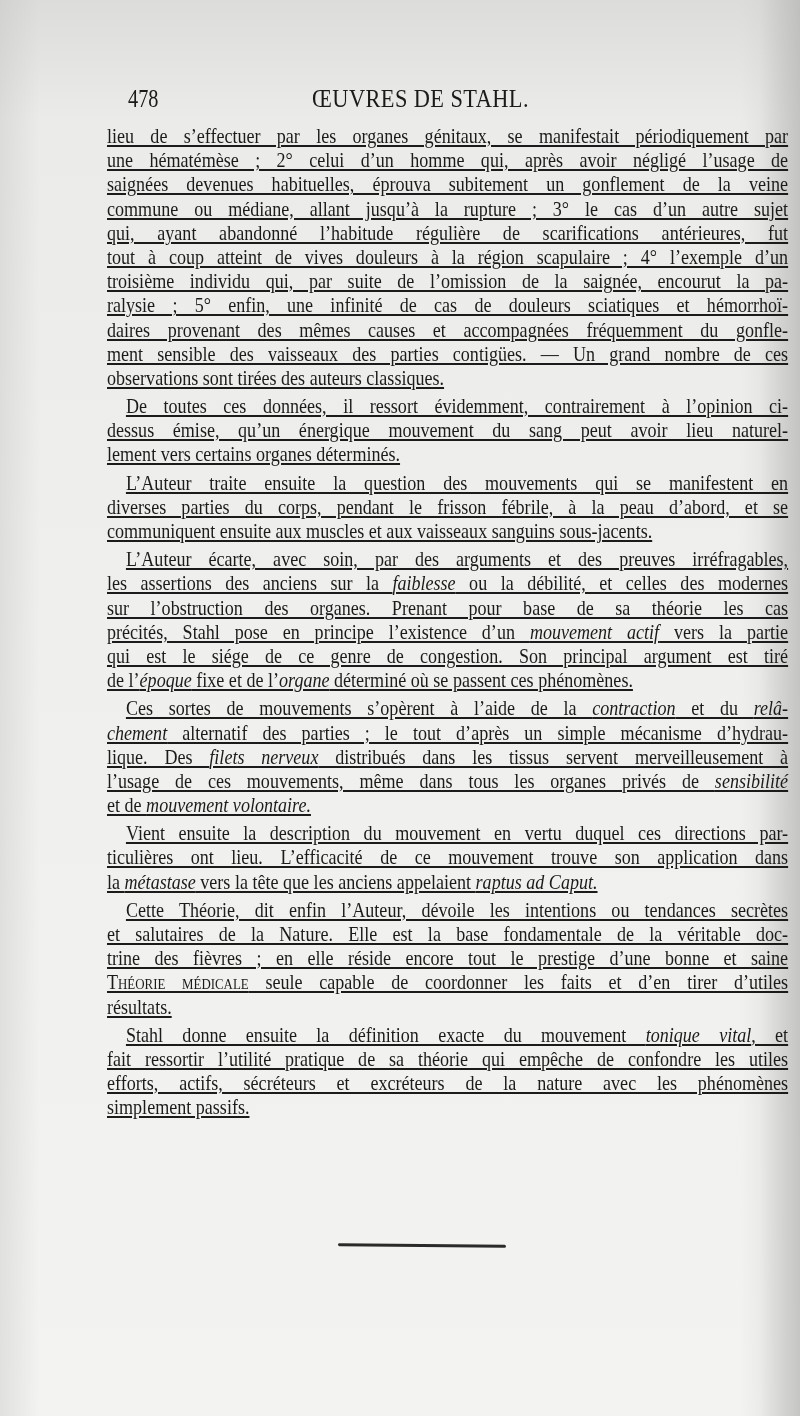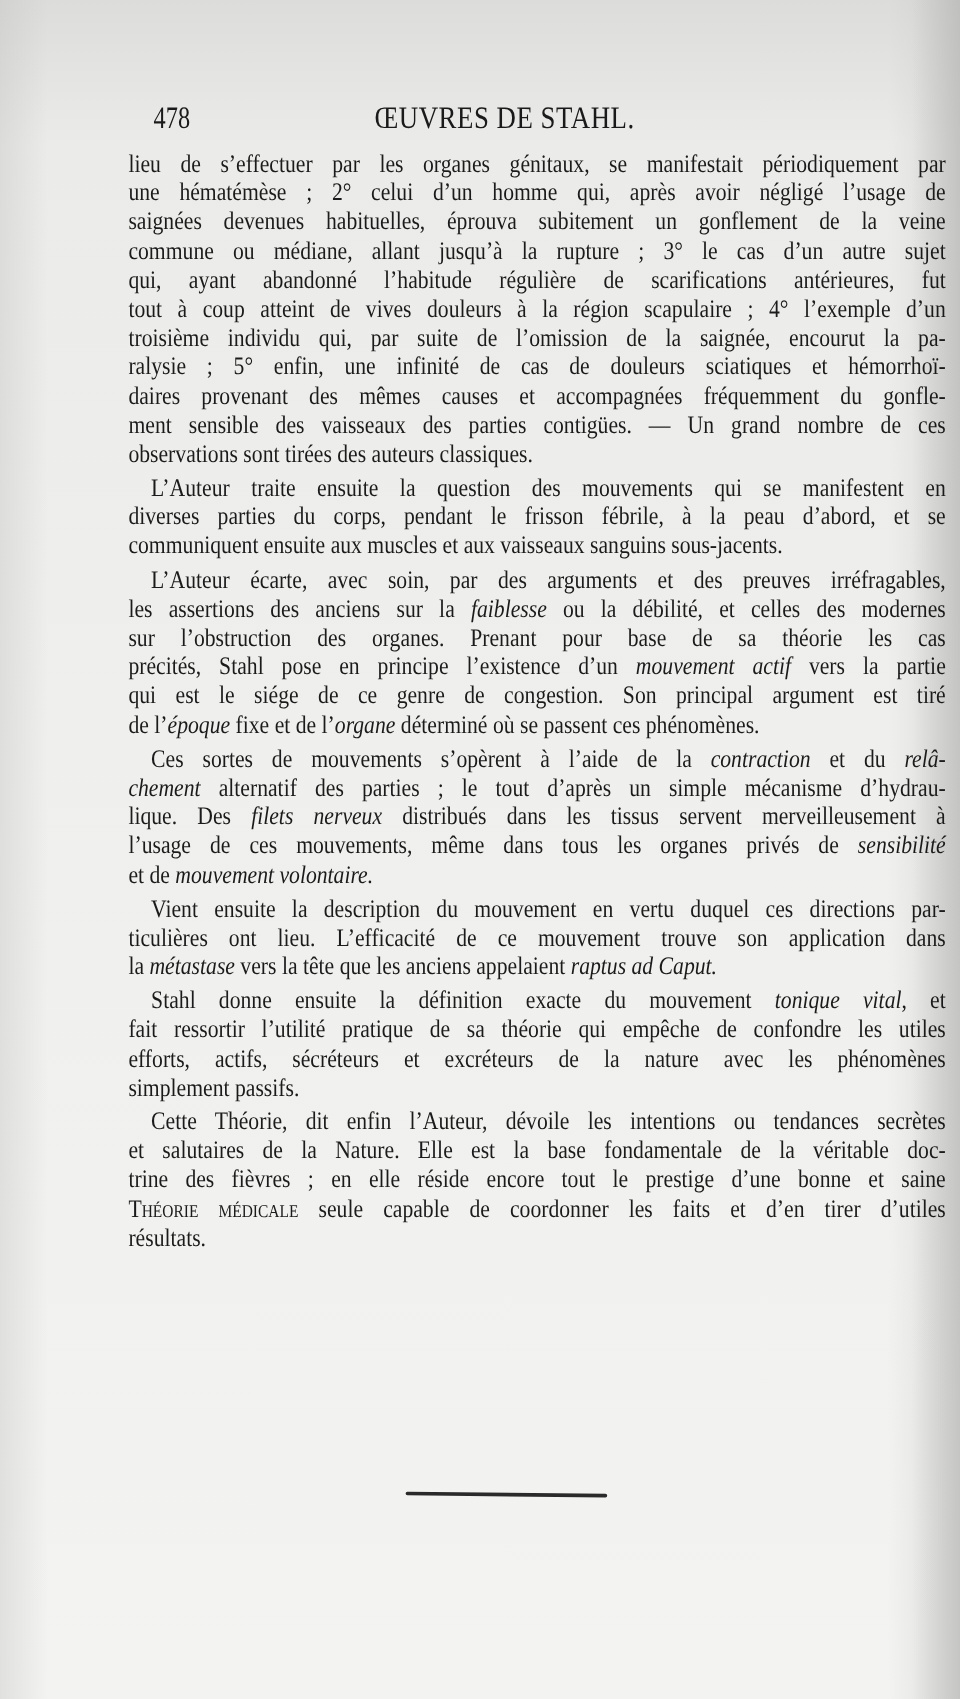--- a/index.html
+++ b/index.html
@@ -28,21 +28,21 @@
     position: absolute; left: 0; top: 0;
     font-size: 26px; transform: scaleX(0.78); transform-origin: left top;
   }
   .running-title {
     position: absolute; left: 184px; top: 0;
     font-size: 26px; letter-spacing: 0.5px; transform: scaleX(0.86); transform-origin: left top;
   }
   .body {
     position: absolute; top: 124px; left: 107px; width: 686px;
     font-family: "Liberation Serif", "DejaVu Serif", serif;
-    font-size: 21px; color: #1b1b1b;
+    font-size: 21px; color: #1b1b1b; text-decoration: underline;
   }
   .line {
     height: 24.2px; line-height: 24.2px;
     white-space: nowrap;
     text-align: justify; text-align-last: justify;
     transform: scaleX(0.86); transform-origin: left center;
     width: 792px;
   }
   .line.last { text-align-last: left; }
   .line.indent { padding-left: 22px; width: 770px; }
@@ -73,20 +73,25 @@
         <div class="line">commune ou médiane, allant jusqu’à la rupture ; 3° le cas d’un autre sujet</div>
         <div class="line">qui, ayant abandonné l’habitude régulière de scarifications antérieures, fut</div>
         <div class="line">tout à coup atteint de vives douleurs à la région scapulaire ; 4° l’exemple d’un</div>
         <div class="line">troisième individu qui, par suite de l’omission de la saignée, encourut la pa-</div>
         <div class="line">ralysie ; 5° enfin, une infinité de cas de douleurs sciatiques et hémorrhoï-</div>
         <div class="line">daires provenant des mêmes causes et accompagnées fréquemment du gonfle-</div>
         <div class="line">ment sensible des vaisseaux des parties contigües. — Un grand nombre de ces</div>
         <div class="line last">observations sont tirées des auteurs classiques.</div>
       </div>
       <div>
+        <div class="line indent para-gap">De toutes ces données, il ressort évidemment, contrairement à l’opinion ci-</div>
+        <div class="line">dessus émise, qu’un énergique mouvement du sang peut avoir lieu naturel-</div>
+        <div class="line last">lement vers certains organes déterminés.</div>
+      </div>
+      <div>
         <div class="line indent para-gap">L’Auteur traite ensuite la question des mouvements qui se manifestent en</div>
         <div class="line">diverses parties du corps, pendant le frisson fébrile, à la peau d’abord, et se</div>
         <div class="line last">communiquent ensuite aux muscles et aux vaisseaux sanguins sous-jacents.</div>
       </div>
       <div>
         <div class="line indent para-gap">L’Auteur écarte, avec soin, par des arguments et des preuves irréfragables,</div>
         <div class="line">les assertions des anciens sur la <i>faiblesse</i> ou la débilité, et celles des modernes</div>
         <div class="line">sur l’obstruction des organes. Prenant pour base de sa théorie les cas</div>
         <div class="line">précités, Stahl pose en principe l’existence d’un <i>mouvement actif</i> vers la partie</div>
         <div class="line">qui est le siége de ce genre de congestion. Son principal argument est tiré</div>
@@ -98,28 +103,28 @@
         <div class="line">lique. Des <i>filets nerveux</i> distribués dans les tissus servent merveilleusement à</div>
         <div class="line">l’usage de ces mouvements, même dans tous les organes privés de <i>sensibilité</i></div>
         <div class="line last">et de <i>mouvement volontaire.</i></div>
       </div>
       <div>
         <div class="line indent para-gap">Vient ensuite la description du mouvement en vertu duquel ces directions par-</div>
         <div class="line">ticulières ont lieu. L’efficacité de ce mouvement trouve son application dans</div>
         <div class="line last">la <i>métastase</i> vers la tête que les anciens appelaient <i>raptus ad Caput.</i></div>
       </div>
       <div>
-        <div class="line indent para-gap">Stahl donne ensuite la définition exacte du mouvement <i>tonique vital</i>, et</div>
-        <div class="line">fait ressortir l’utilité pratique de sa théorie qui empêche de confondre les utiles</div>
-        <div class="line">efforts, actifs, sécréteurs et excréteurs de la nature avec les phénomènes</div>
-        <div class="line last">simplement passifs.</div>
-      </div>
-      <div>
         <div class="line indent para-gap">Cette Théorie, dit enfin l’Auteur, dévoile les intentions ou tendances secrètes</div>
         <div class="line">et salutaires de la Nature. Elle est la base fondamentale de la véritable doc-</div>
         <div class="line">trine des fièvres ; en elle réside encore tout le prestige d’une bonne et saine</div>
         <div class="line"><span class="sc">Théorie médicale</span> seule capable de coordonner les faits et d’en tirer d’utiles</div>
         <div class="line last">résultats.</div>
+      </div>
+      <div>
+        <div class="line indent para-gap">Stahl donne ensuite la définition exacte du mouvement <i>tonique vital</i>, et</div>
+        <div class="line">fait ressortir l’utilité pratique de sa théorie qui empêche de confondre les utiles</div>
+        <div class="line">efforts, actifs, sécréteurs et excréteurs de la nature avec les phénomènes</div>
+        <div class="line last">simplement passifs.</div>
       </div>
     </div>
 
   <div class="rule"></div>
 </div>
 
 </body></html>

